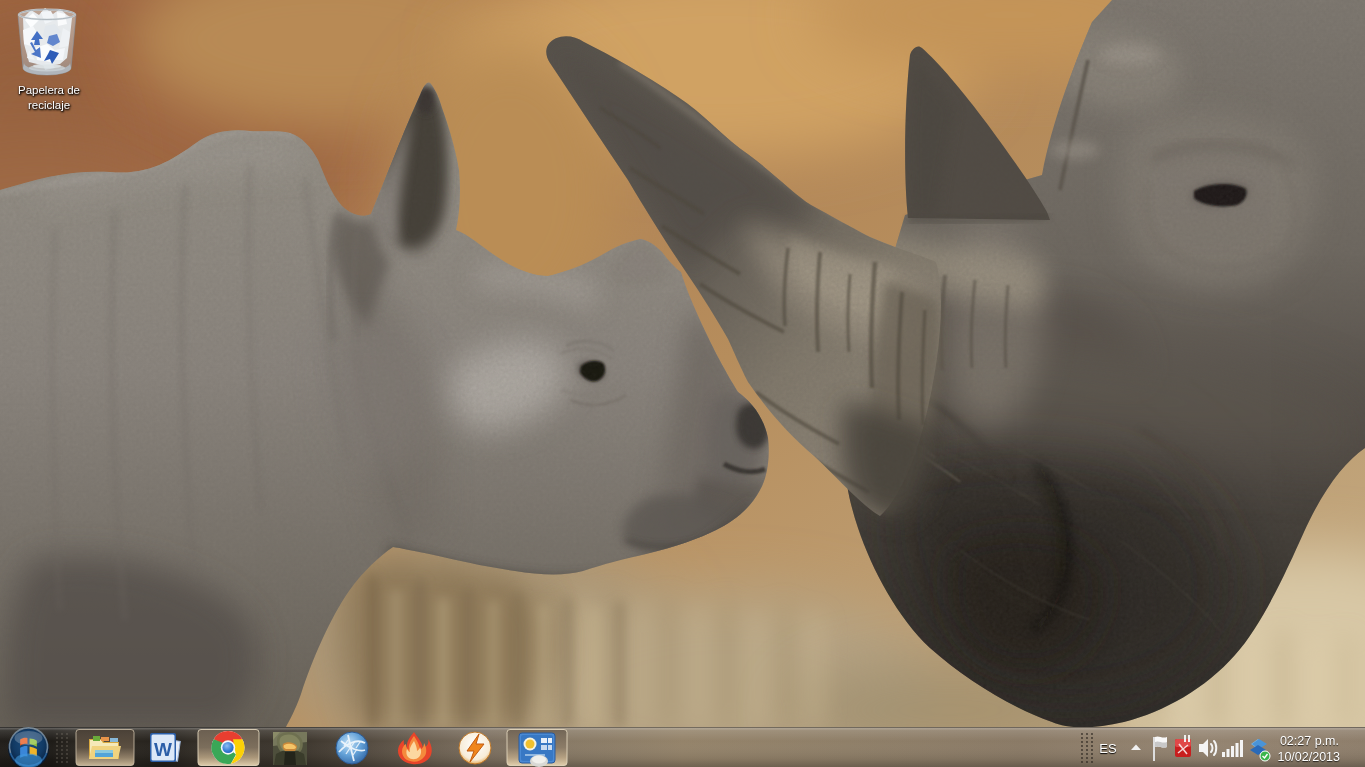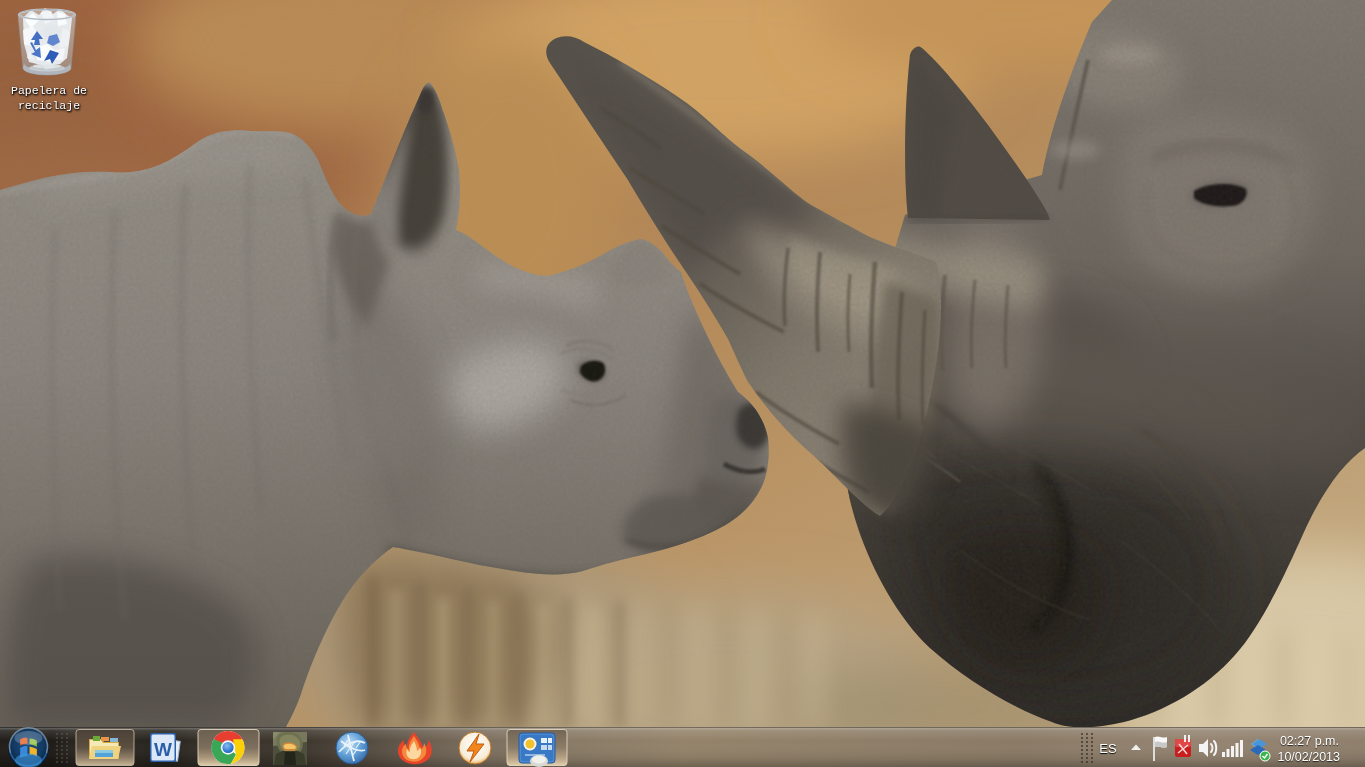--- a/index.html
+++ b/index.html
@@ -508,13 +508,13 @@
 <path d="M15,37 L20,46 L16,48 L26,52 L25,41 L21,44 L17,36 Z" opacity="0.9"></path>
 <path d="M35,44 L44,47 L37,58 L35,53 L29,55 L33,48 Z" fill="#2e5cb8"></path>
 <path d="M34,30 L42,28 L45,36 L38,40 L32,37 Z" fill="#4a74c8" opacity="0.85"></path>
 </g>
 <ellipse cx="32" cy="8.5" rx="28" ry="5" fill="none" stroke="#d4dade" stroke-width="2" opacity="0.85"></ellipse>
 <ellipse cx="32" cy="8.5" rx="28" ry="5" fill="none" stroke="#8f99a2" stroke-width="0.8" opacity="0.7"></ellipse>
 <path d="M9,57 C9,61 19,64 32,64 C45,64 55,61 55,57 L56,62 C56,66 45,69 32,69 C19,69 8,66 8,62 Z" fill="#b2bac2" opacity="0.9"></path>
 <ellipse cx="32" cy="62" rx="18" ry="3.5" fill="#ccd3d8" opacity="0.8"></ellipse>
 <ellipse cx="32" cy="60" rx="14" ry="2.5" fill="#e4e9ec" opacity="0.7"></ellipse>
 </svg>
-<div class="lbl" style="left:3px;top:83px;width:92px;font-family:Liberation Mono, monospace;">Papelera de<br>reciclaje</div>
+<div class="lbl" style="left:3px;top:83px;width:92px;">Papelera de<br>reciclaje</div>
 
 </body></html>

